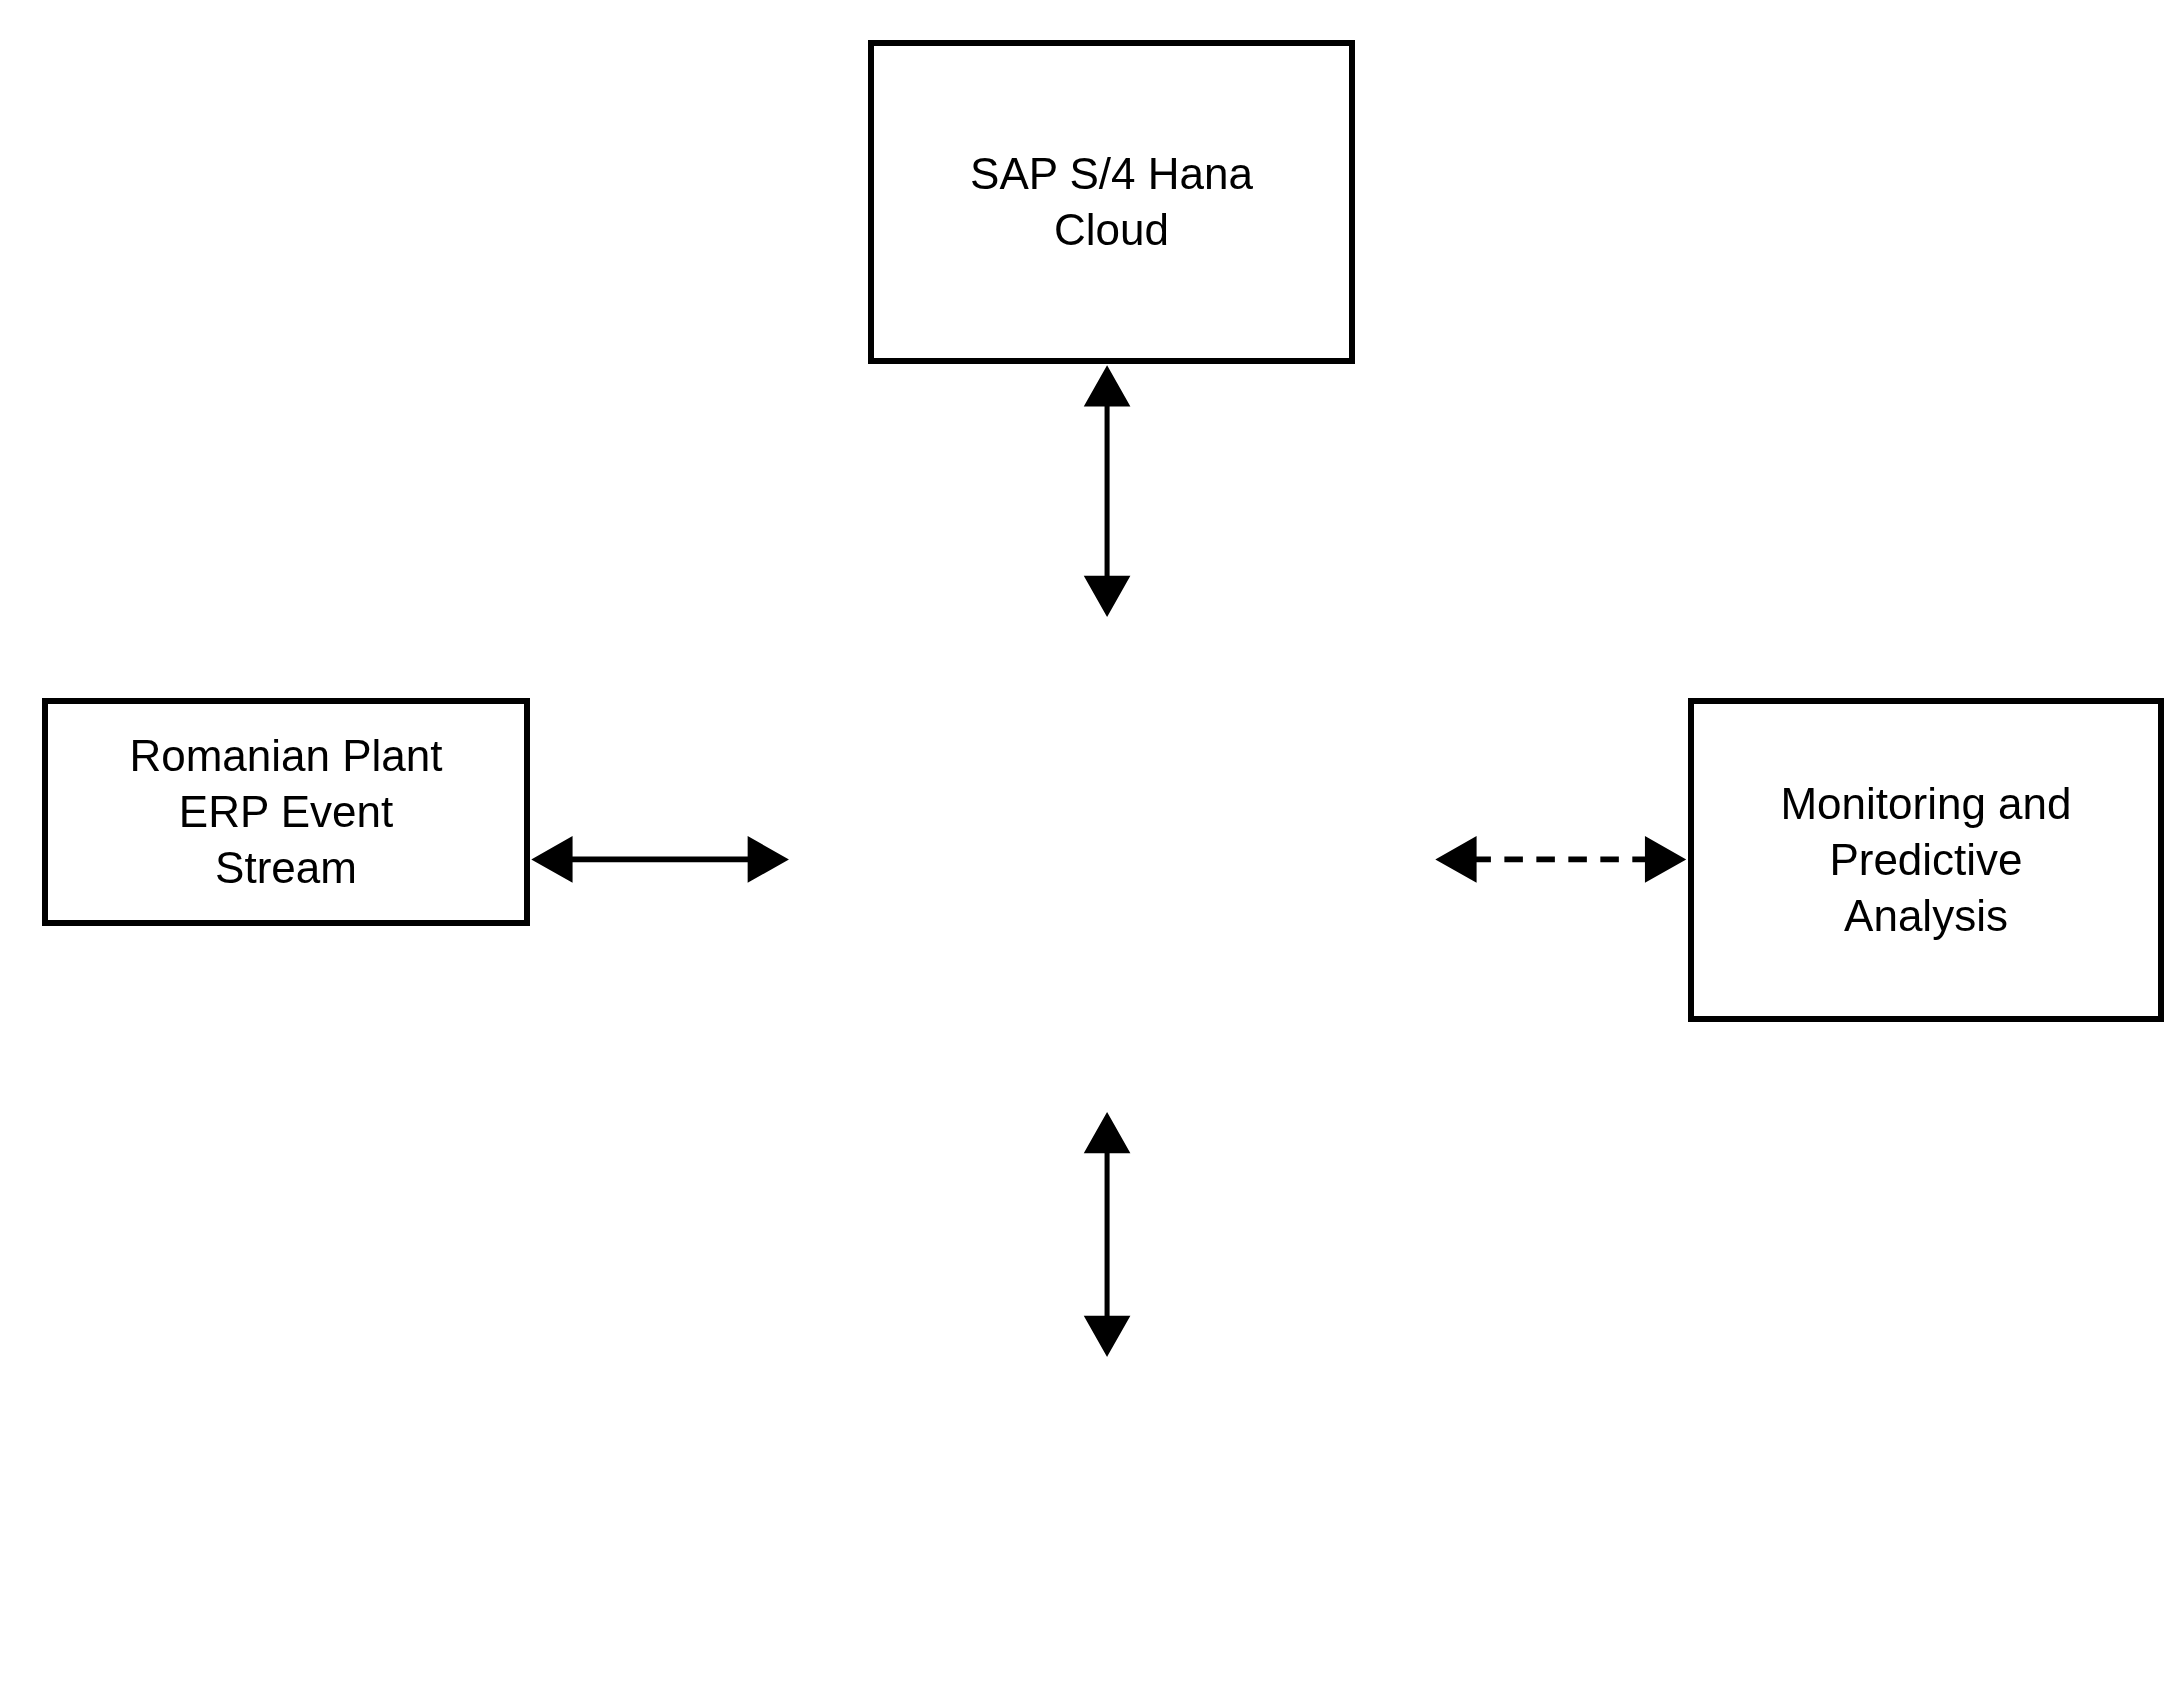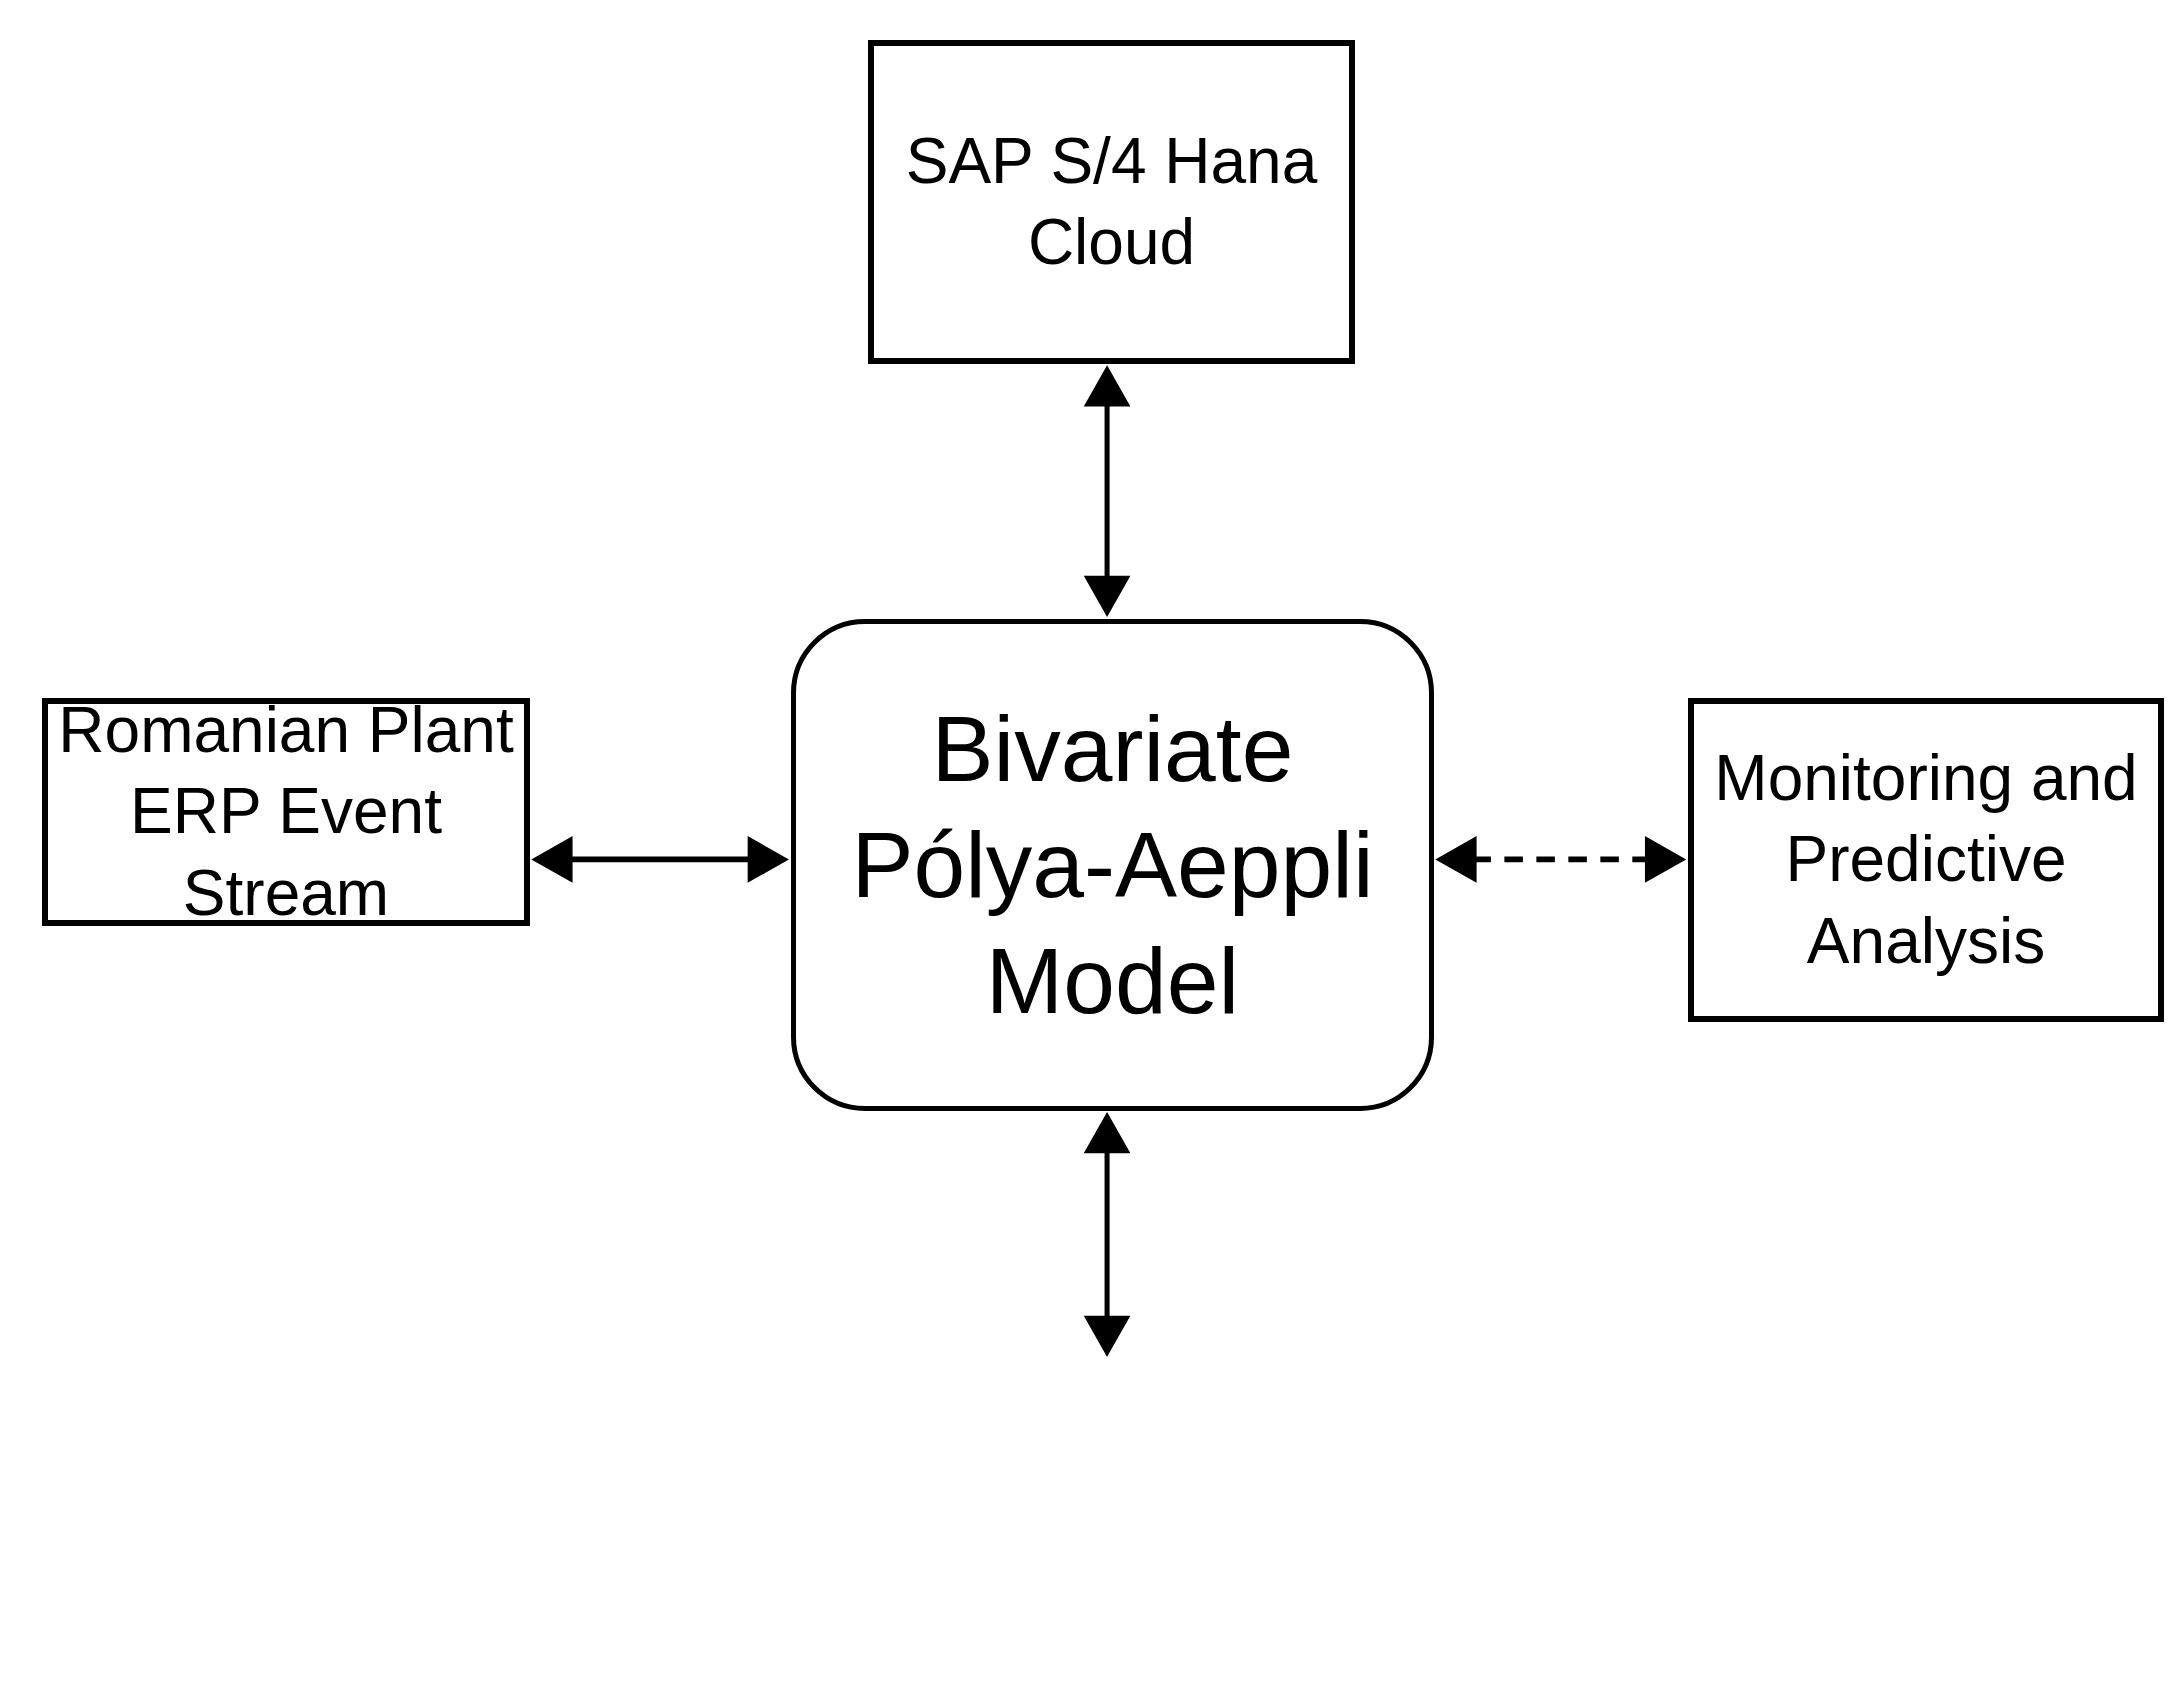--- a/index.html
+++ b/index.html
@@ -29,21 +29,21 @@
     background: #ffffff;
     display: flex;
     align-items: center;
     justify-content: center;
     text-align: center;
     white-space: pre-line;
     color: #000000;
   }
   .node--rect {
     border: 6.7px solid #000000;
-    font-size: 64px;
+    font-size: 44px;
     line-height: 1.27;
   }
   .node--rounded {
     border: 5.9px solid #000000;
     border-radius: 74px;
     font-size: 93px;
     line-height: 1.25;
   }
   .node--top    { left: 868px; top: 40px;   width: 487px; height: 324px; }
   .node--left   { left: 42px;   top: 698px;  width: 488px; height: 228px; }
@@ -87,25 +87,20 @@
     <span>SAP S/4 Hana
 Cloud</span>
   </div>
 
   <div class="node node--rect node--left">
     <span>Romanian Plant
 ERP Event
 Stream</span>
   </div>
 
-  <div class="node node--rounded node--center">
-    <span>Bivariate
-Pólya-Aeppli
-Model</span>
-  </div>
 
   <div class="node node--rect node--right">
     <span>Monitoring and
 Predictive
 Analysis</span>
   </div>
 
 
 </div>
 

